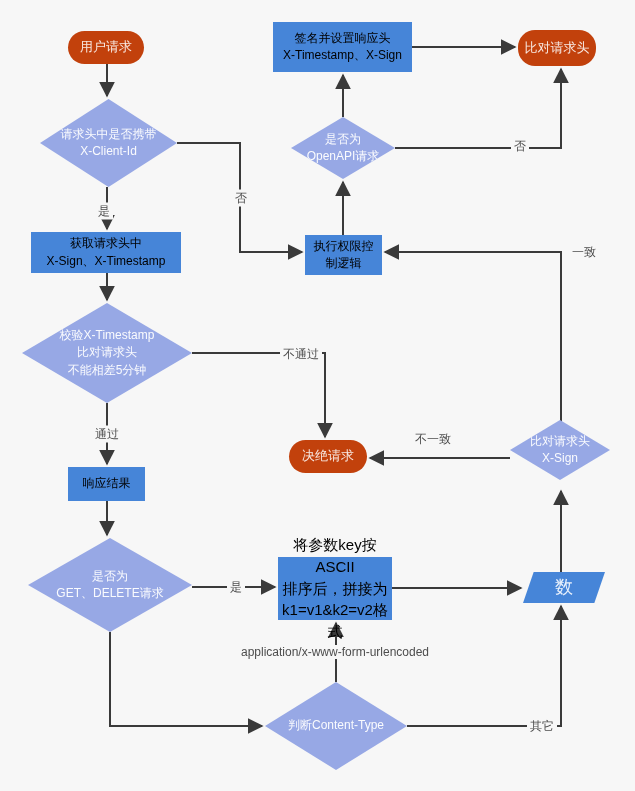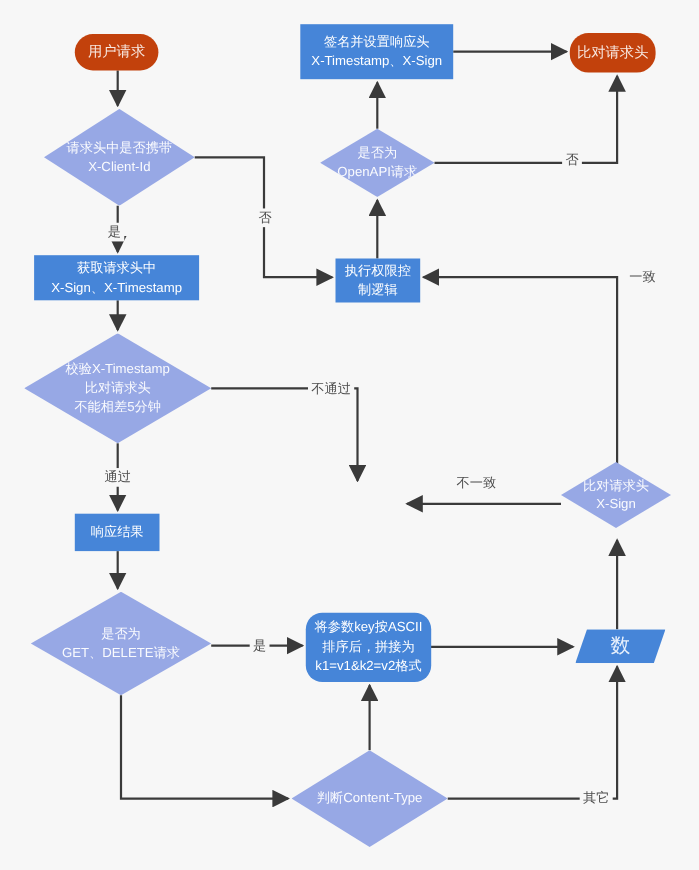--- a/index.html
+++ b/index.html
@@ -15,24 +15,24 @@
     position:absolute;
     display:flex;align-items:center;justify-content:center;
     text-align:center;white-space:pre-line;
     box-sizing:border-box;line-height:1.45;
   }
   .rounded{
     background:#c2410c;border-radius:17px;
     color:rgba(255,255,255,0.88);font-size:13px;
   }
   .process{
-    background:#4685d8;color:#ffffff;font-size:12px;
+    background:#4685d8;color:#000000;font-size:12px;
     padding:16px 4px;
   }
-  .process.small{font-size:12px;border-radius:15px;}
+  .process.small{font-size:15px;}
   .diamond{
     background:#97a8e5;color:rgba(255,255,255,0.95);font-size:12px;
     clip-path:polygon(50% 0%,100% 50%,50% 100%,0% 50%);
   }
   .parallelogram{
     background:#4685d8;color:#e9f1fc;font-size:18px;
     clip-path:polygon(13% 0%,100% 0%,87% 100%,0% 100%);
   }
   .edge-label{
     position:absolute;transform:translate(-50%,-50%);
@@ -91,20 +91,21 @@
   <div class="node process" style="left:31px;top:232px;width:150px;height:41px">获取请求头中
 X-Sign、X-Timestamp</div>
 
   <div class="node diamond" style="left:22px;top:303px;width:170px;height:100px">校验X-Timestamp
 比对请求头
 不能相差5分钟</div>
 
   <div class="node process" style="left:305px;top:235px;width:77px;height:40px">执行权限控
 制逻辑</div>
 
+  <div class="node rounded" style="left:289px;top:440px;width:78px;height:33px">决绝请求</div>
 
   <div class="node process" style="left:68px;top:467px;width:77px;height:34px">响应结果</div>
 
   <div class="node diamond" style="left:28px;top:538px;width:164px;height:94px">是否为
 GET、DELETE请求</div>
 
   <div class="node process small" style="left:278px;top:557px;width:114px;height:63px">将参数key按ASCII
 排序后，拼接为
 k1=v1&amp;k2=v2格式</div>
 
@@ -114,18 +115,19 @@
   <div class="node diamond" style="left:510px;top:420px;width:100px;height:60px">比对请求头
 X-Sign</div>
 
   <div class="node diamond" style="left:265px;top:682px;width:142px;height:88px">判断Content-Type</div>
 
   <span class="edge-label" style="left:104px;top:211px">是</span>
   <span class="edge-label" style="left:241px;top:198px">否</span>
   <span class="edge-label" style="left:301px;top:354px">不通过</span>
   <span class="edge-label" style="left:107px;top:434px">通过</span>
   <span class="edge-label" style="left:236px;top:587px">是</span>
+  <span class="edge-label" style="left:335px;top:652px">application/x-www-form-urlencoded</span>
   <span class="edge-label" style="left:542px;top:726px">其它</span>
   <span class="edge-label" style="left:433px;top:439px">不一致</span>
   <span class="edge-label" style="left:584px;top:252px">一致</span>
   <span class="edge-label" style="left:520px;top:146px">否</span>
 
 </div>
 
 </body></html>

